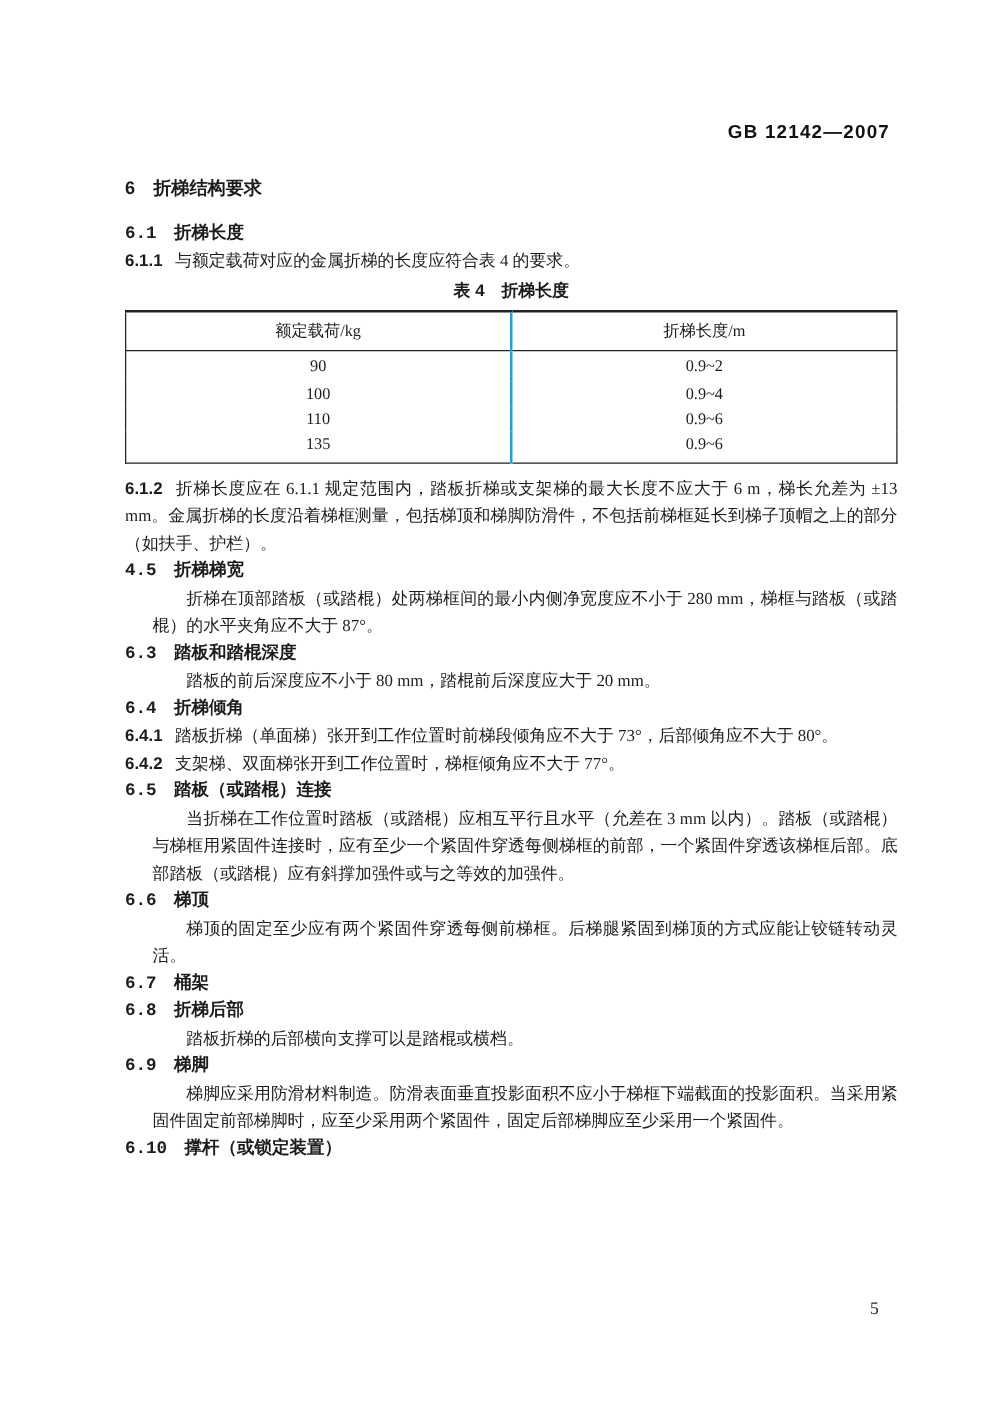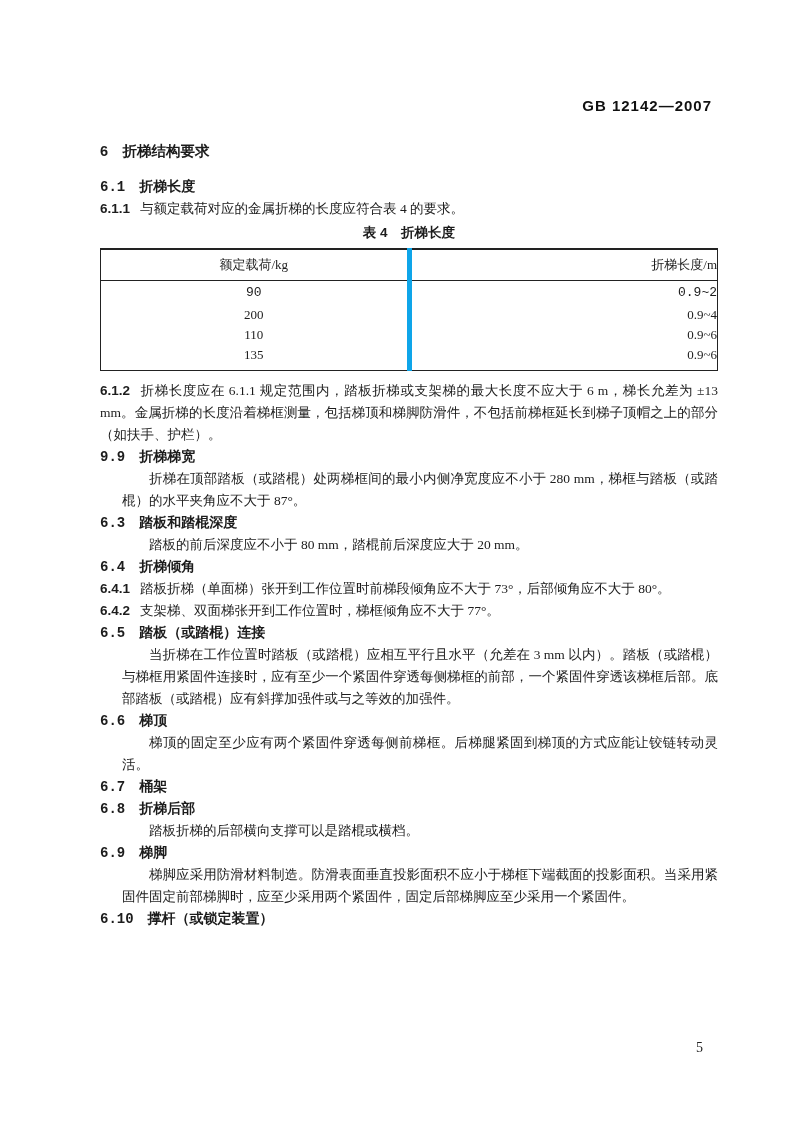--- a/index.html
+++ b/index.html
@@ -80,22 +80,22 @@
   }
   table.spec td {
     height: 20px;
     font-size: 13px;
     text-align: center;
     vertical-align: middle;
     line-height: 20px;
   }
   table.spec th, table.spec td { padding: 0; }
   table.spec th:first-child, table.spec td:first-child { border-left: 1.5px solid #222; margin-left: 10px; }
-  table.spec th:last-child,  table.spec td:last-child  { border-right: 1.5px solid #222; border-left: 5px solid #0ea5e9; text-align: right; }
-  table.spec tr.first td { padding-top: 0; height: 25px; font-family: Liberation Mono, monospace; }
+  table.spec th:last-child,  table.spec td:last-child  { border-right: 1.5px solid #222; border-left: 2px solid #0ea5e9; }
+  table.spec tr.first td { padding-top: 0; height: 25px; }
   table.spec tr.last td { border-bottom: 1.5px solid #222; padding-bottom: 5px; height: 25px; }
 
   .page-num {
     position: absolute;
     top: 1040px;
     left: 696px;
     font-size: 14px;
     color: #222;
   }
 </style>
@@ -122,37 +122,37 @@
           <th>额定载荷/kg</th>
           <th>折梯长度/m</th>
         </tr>
       </thead>
       <tbody>
         <tr class="first">
           <td>90</td>
           <td>0.9~2</td>
         </tr>
         <tr>
-          <td>200</td>
+          <td>100</td>
           <td>0.9~4</td>
         </tr>
         <tr>
           <td>110</td>
           <td>0.9~6</td>
         </tr>
         <tr class="last">
           <td>135</td>
           <td>0.9~6</td>
         </tr>
       </tbody>
     </table>
 
     <p class="clause"><span class="cnum">6.1.2</span><span>折梯长度应在 6.1.1 规定范围内，踏板折梯或支架梯的最大长度不应大于 6 m，梯长允差为 ±13 mm。金属折梯的长度沿着梯框测量，包括梯顶和梯脚防滑件，不包括前梯框延长到梯子顶帽之上的部分（如扶手、护栏）。</span></p>
 
-    <div class="h-sub">9.9　折梯梯宽</div>
+    <div class="h-sub">4.5　折梯梯宽</div>
     <p class="indent">折梯在顶部踏板（或踏棍）处两梯框间的最小内侧净宽度应不小于 280 mm，梯框与踏板（或踏棍）的水平夹角应不大于 87°。</p>
 
     <div class="h-sub">6.3　踏板和踏棍深度</div>
     <p class="indent">踏板的前后深度应不小于 80 mm，踏棍前后深度应大于 20 mm。</p>
 
     <div class="h-sub">6.4　折梯倾角</div>
     <p class="clause"><span class="cnum">6.4.1</span><span>踏板折梯（单面梯）张开到工作位置时前梯段倾角应不大于 73°，后部倾角应不大于 80°。</span></p>
     <p class="clause"><span class="cnum">6.4.2</span><span>支架梯、双面梯张开到工作位置时，梯框倾角应不大于 77°。</span></p>
 
     <div class="h-sub">6.5　踏板（或踏棍）连接</div>

